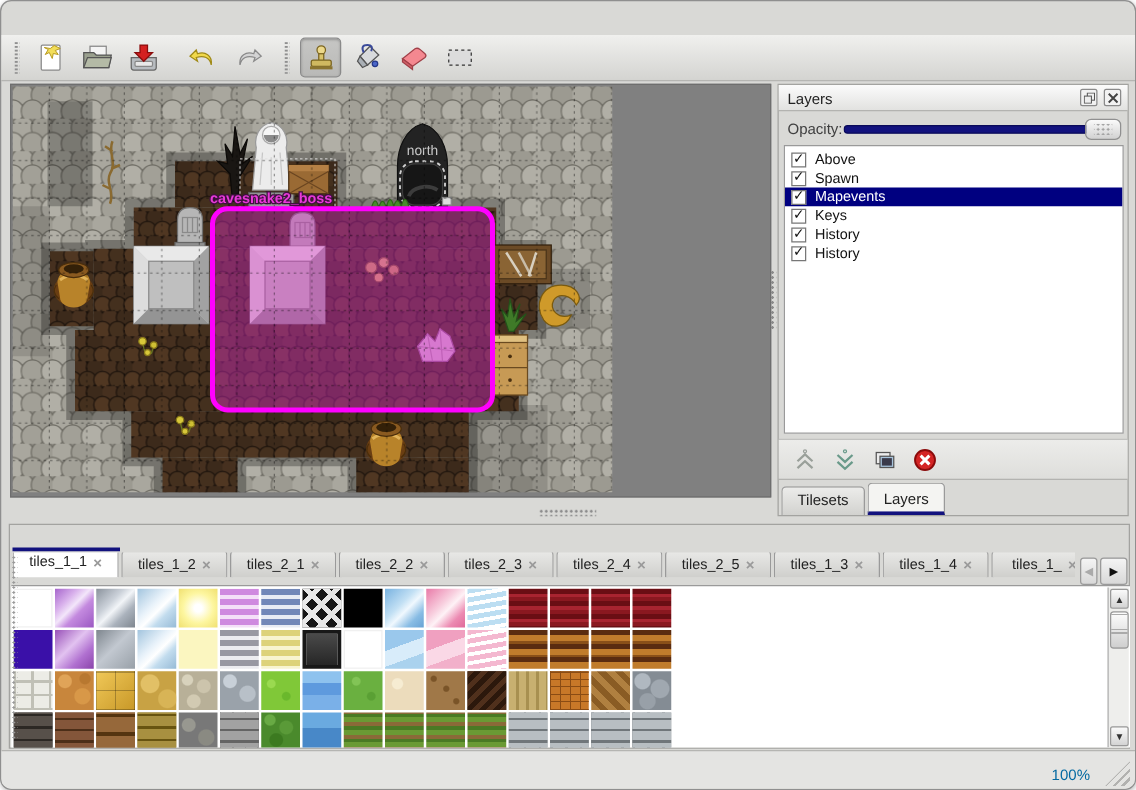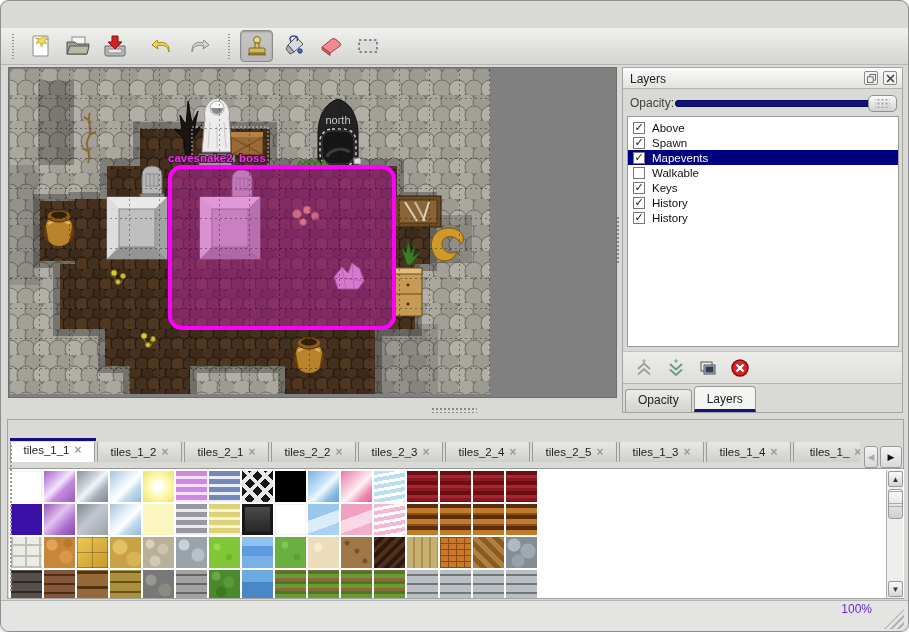--- a/index.html
+++ b/index.html
@@ -52,21 +52,21 @@
   #ts-content{position:absolute;left:1px;top:48px;width:895px;height:130px;background:#ffffff;border-top:1px solid #9a9a9a;overflow:hidden;}
   #tile-grid{position:absolute;left:2px;top:2px;}
   .tile-row{display:flex;gap:2px;margin-bottom:2px;}
   .tile{width:31px;height:31px;flex:0 0 auto;}
   
   #ts-sb{position:absolute;right:1px;top:1px;width:17px;height:128px;background:#eeeeec;border-left:1px solid #b0b0b0;}
   .sb-btn{position:absolute;left:1px;width:15px;height:16px;background:linear-gradient(#fafafa,#d4d4d4);border:1px solid #999;border-radius:2px;font-size:8px;color:#333;display:flex;align-items:center;justify-content:center;}
   #sb-thumb{position:absolute;left:1px;top:19px;width:15px;height:30px;background:linear-gradient(#fdfdfd,#cfcfcf);border:1px solid #999;border-radius:3px;background-image:repeating-linear-gradient(0deg,transparent 0 11px,#aaa 11px 12px,transparent 12px 14px,#aaa 14px 15px),linear-gradient(#fdfdfd,#cfcfcf);}
   
   #statusbar{position:absolute;left:0;top:599px;width:100%;height:33px;background:#e4e4e2;border-top:1px solid #b5b5b2;}
-  #zoom-level{position:absolute;right:36px;top:1px;font-size:12px;color:#6d28d9;}
+  #zoom-level{position:absolute;right:36px;top:12px;font-size:12px;color:#0369a1;}
   #resize-grip{position:absolute;right:4px;bottom:4px;width:20px;height:20px;background:repeating-linear-gradient(135deg,transparent 0 3px,#b2b2b0 3px 5px);clip-path:polygon(100% 0,100% 100%,0 100%);}
   
   #ts-handle{position:absolute;left:1px;top:24px;width:5px;height:148px;background-image:radial-gradient(#9a9a9a 33%,transparent 40%);background-size:4px 4px;}
   
   .t-white{background:#ffffff;border:1px solid #f0f0f0;}
   .t-black{background:#000000;}
   .t-indigo{background:#3a10a8;}
   .t-pale-yellow{background:#fbf6c0;}
   .t-glass-purple{background:linear-gradient(135deg,#a665cc 0%,#d9b2ec 30%,#f3e6fa 46%,#c48adf 62%,#9a58c2 100%);}
   .t-glass-purple2{background:linear-gradient(135deg,#9850b8 0%,#e2c2f0 42%,#b070d0 70%,#8a44aa 100%);}
@@ -384,24 +384,20 @@
         </div>
         <div class="layer-row">
           <span class="cb">✓</span>
           <span>Spawn</span>
         </div>
         <div class="layer-row selected">
           <span class="cb">✓</span>
           <span>Mapevents</span>
         </div>
         <div class="layer-row">
-          <span class="cb"></span>
-          <span>Walkable</span>
-        </div>
-        <div class="layer-row">
           <span class="cb">✓</span>
           <span>Keys</span>
         </div>
         <div class="layer-row">
           <span class="cb">✓</span>
           <span>History</span>
         </div>
         <div class="layer-row">
           <span class="cb">✓</span>
           <span>History</span>
@@ -428,21 +424,21 @@
           </svg>
       </span>
       <span class="lt-btn">
         <svg width="20" height="20" viewBox="0 0 20 20">
             <circle cx="10" cy="10" r="8" fill="#d42424" stroke="#8a0a0a" stroke-width="1.5"></circle>
             <path d="M6.5,6.5 L13.5,13.5 M13.5,6.5 L6.5,13.5" stroke="#ffffff" stroke-width="2.4"></path>
           </svg>
       </span>
     </div>
     <div id="dock-tabs">
-        <div class="dock-tab">Opacity</div>
+        <div class="dock-tab">Tilesets</div>
         <div class="dock-tab active">Layers</div>
       </div>
   </div>
 
   <div id="tilesets-dock">
     <div id="ts-underline"></div>
     <div id="ts-tabs">
         <div class="ts-tab active">
           <span>tiles_1_1</span>
           <span class="tab-close">×</span>

